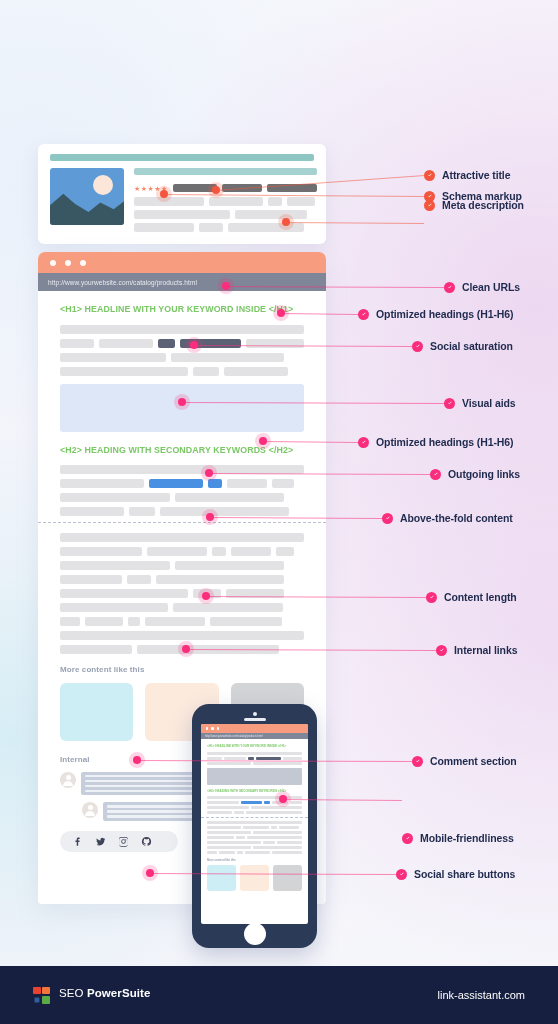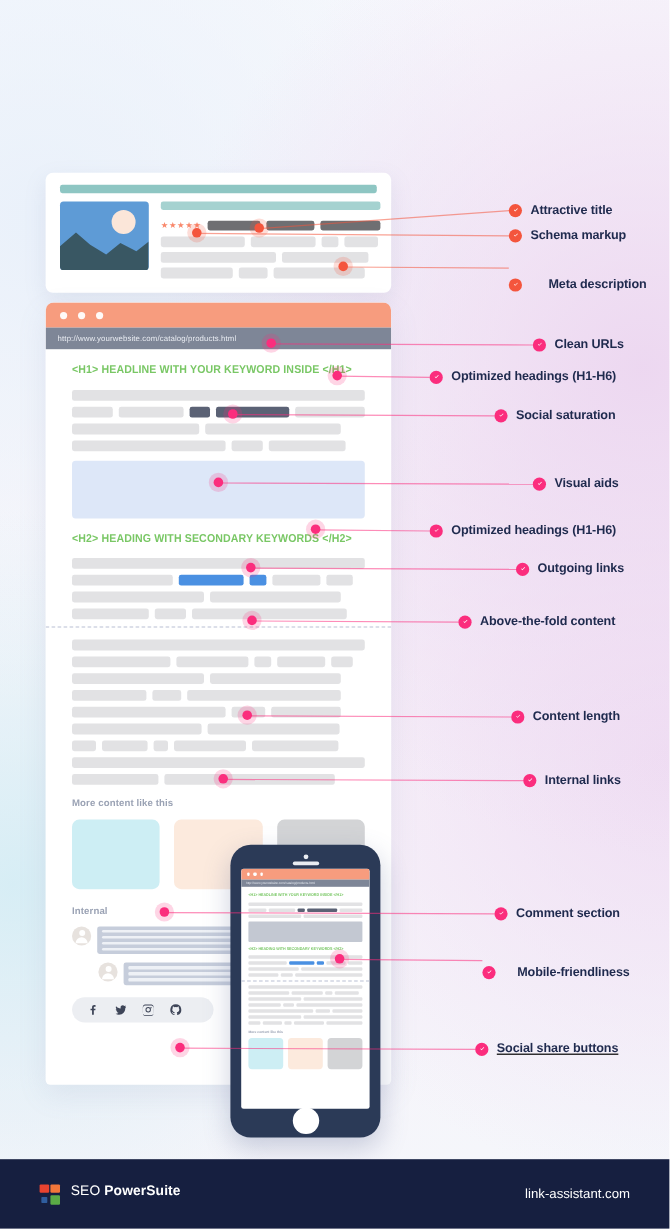--- a/index.html
+++ b/index.html
@@ -447,21 +447,21 @@
     <div class="callout" style="left: 424px; top: 190px;">
       <div class="chk" style="background: rgb(244, 85, 61);">
         <svg viewBox="0 0 24 24">
           <path fill="#ffffff" d="M9.2 16.6 4.8 12.2l1.5-1.5 2.9 2.9 7.5-7.5 1.5 1.5z"></path>
         </svg>
       </div>
       <div class="lbl">Schema markup</div>
     </div>
     <div class="lead" style="left: 286px; top: 222px; width: 138.004px; background: rgb(244, 85, 61); opacity: 0.55; transform-origin: 0px 0px; transform: rotate(0.41518deg);"></div>
     <div class="dotm" style="left: 282px; top: 218px; background: rgb(244, 85, 61); box-shadow: rgba(244, 85, 61, 0.2) 0px 0px 0px 4px;"></div>
-    <div class="callout" style="left: 424px; top: 231px; gap: 15px;">
+    <div class="callout" style="left: 424px; top: 199px;">
       <div class="chk" style="background: rgb(244, 85, 61);">
         <svg viewBox="0 0 24 24">
           <path fill="#ffffff" d="M9.2 16.6 4.8 12.2l1.5-1.5 2.9 2.9 7.5-7.5 1.5 1.5z"></path>
         </svg>
       </div>
       <div class="lbl">Meta description</div>
     </div>
     <div class="lead" style="left: 226px; top: 286px; width: 218.002px; background: rgb(251, 45, 125); opacity: 0.55; transform-origin: 0px 0px; transform: rotate(0.262823deg);"></div>
     <div class="dotm" style="left: 222px; top: 282px; background: rgb(251, 45, 125); box-shadow: rgba(251, 45, 125, 0.2) 0px 0px 0px 4px;"></div>
     <div class="callout" style="left: 444px; top: 281px;">
@@ -557,31 +557,31 @@
     <div class="callout" style="left: 412px; top: 755px;">
       <div class="chk" style="background: rgb(251, 45, 125);">
         <svg viewBox="0 0 24 24">
           <path fill="#ffffff" d="M9.2 16.6 4.8 12.2l1.5-1.5 2.9 2.9 7.5-7.5 1.5 1.5z"></path>
         </svg>
       </div>
       <div class="lbl">Comment section</div>
     </div>
     <div class="lead" style="left: 283px; top: 799px; width: 119.004px; background: rgb(251, 45, 125); opacity: 0.55; transform-origin: 0px 0px; transform: rotate(0.481466deg);"></div>
     <div class="dotm" style="left: 279px; top: 795px; background: rgb(251, 45, 125); box-shadow: rgba(251, 45, 125, 0.2) 0px 0px 0px 4px;"></div>
-    <div class="callout" style="left: 402px; top: 804px; gap: 11px;">
+    <div class="callout" style="left: 402px; top: 832px;">
       <div class="chk" style="background: rgb(251, 45, 125);">
         <svg viewBox="0 0 24 24">
           <path fill="#ffffff" d="M9.2 16.6 4.8 12.2l1.5-1.5 2.9 2.9 7.5-7.5 1.5 1.5z"></path>
         </svg>
       </div>
       <div class="lbl">Mobile-friendliness</div>
     </div>
     <div class="lead" style="left: 150px; top: 873px; width: 246.002px; background: rgb(251, 45, 125); opacity: 0.55; transform-origin: 0px 0px; transform: rotate(0.232908deg);"></div>
     <div class="dotm" style="left: 146px; top: 869px; background: rgb(251, 45, 125); box-shadow: rgba(251, 45, 125, 0.2) 0px 0px 0px 4px;"></div>
-    <div class="callout" style="left: 396px; top: 868px; text-decoration: underline;">
+    <div class="callout" style="left: 396px; top: 868px;">
       <div class="chk" style="background: rgb(251, 45, 125);">
         <svg viewBox="0 0 24 24">
           <path fill="#ffffff" d="M9.2 16.6 4.8 12.2l1.5-1.5 2.9 2.9 7.5-7.5 1.5 1.5z"></path>
         </svg>
       </div>
       <div class="lbl">Social share buttons</div>
     </div>
   </div>
 
 <div class="footer">

